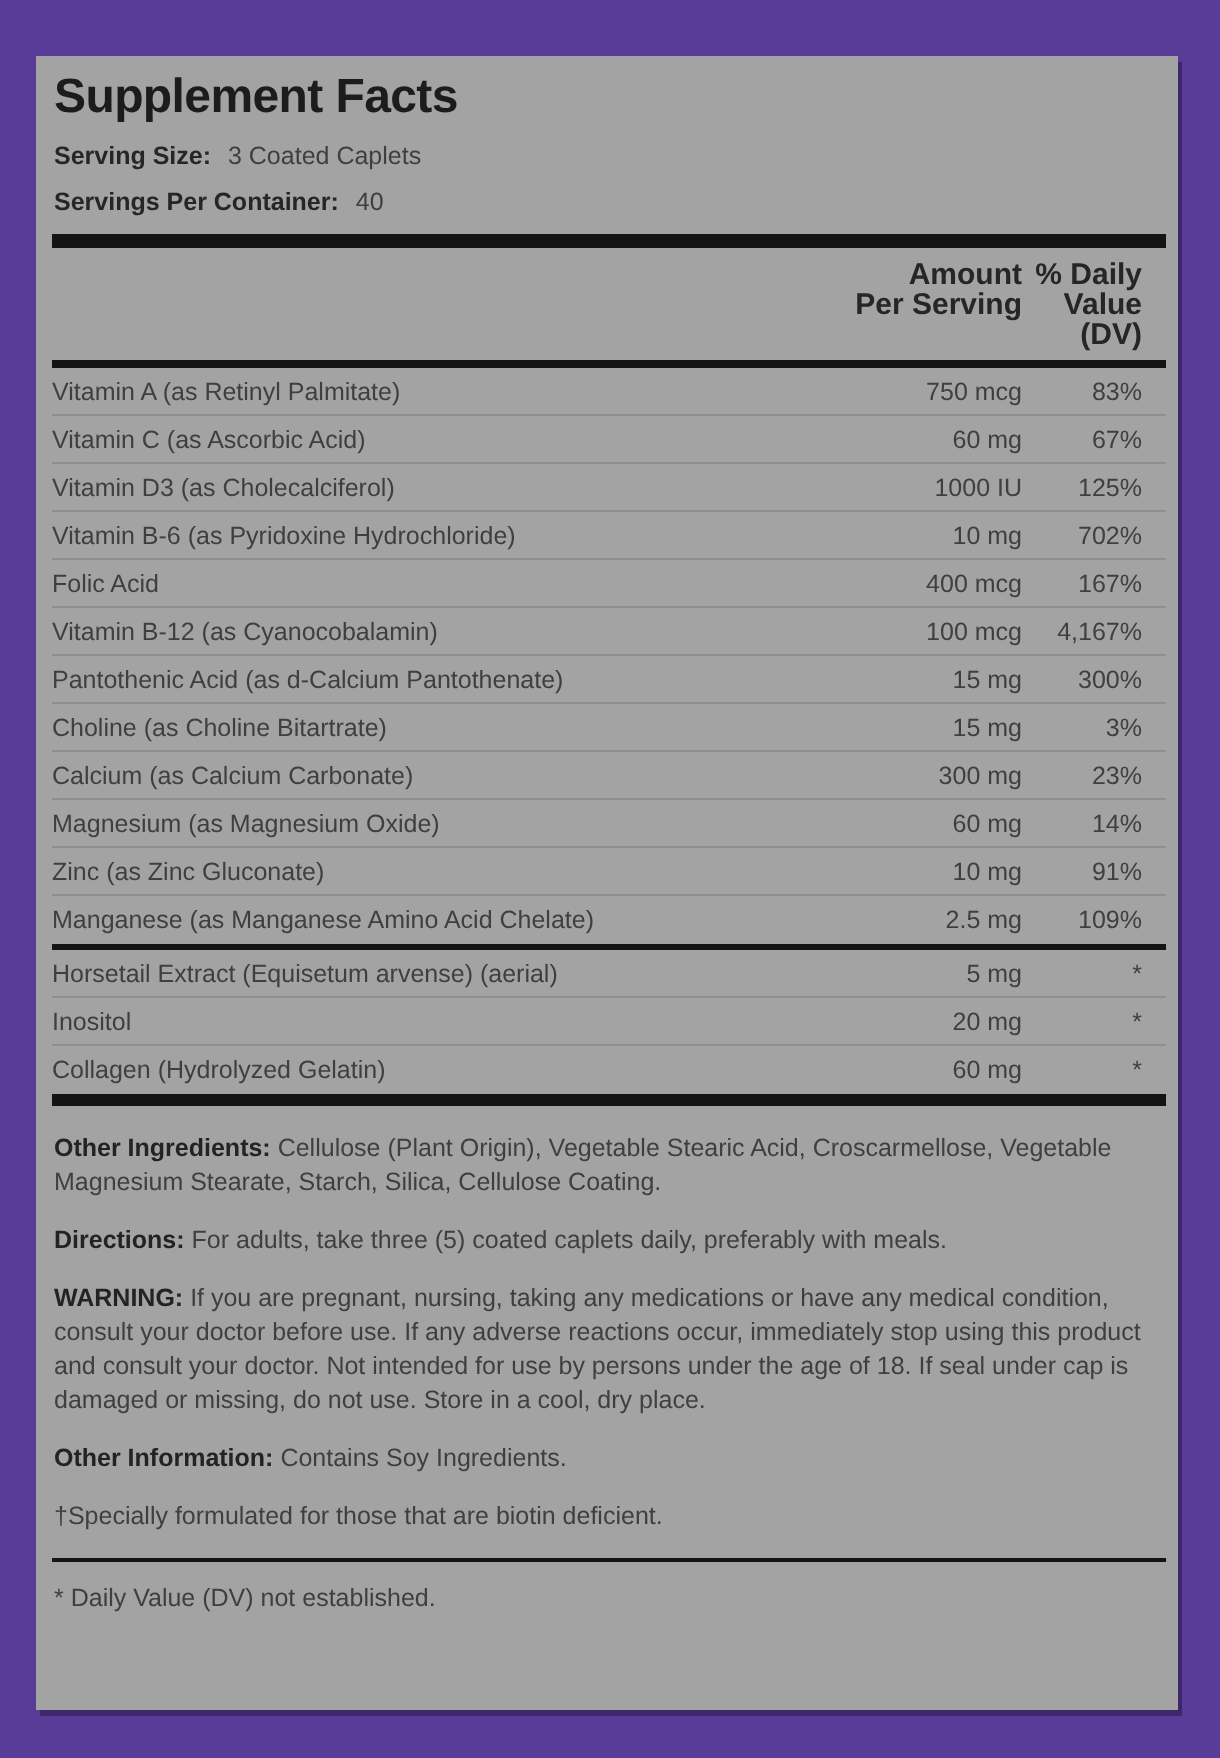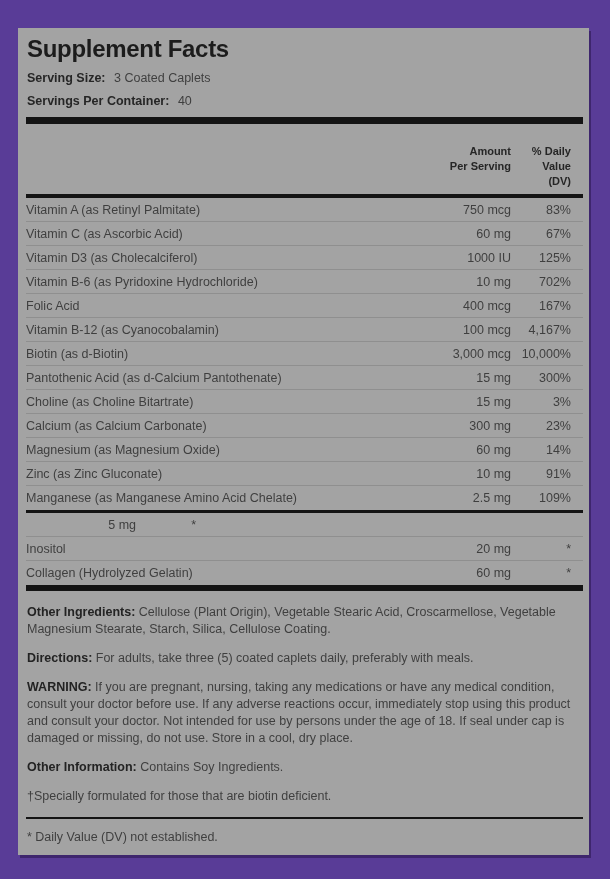--- a/index.html
+++ b/index.html
@@ -36,22 +36,22 @@
   .lbl { font-weight: bold; color: #262626; }
   .serving-line .val { margin-left: 5px; }
   .bar { background: #141414; }
   .bar-a { height: 7px; margin-top: 1px; }
   .bar-b { height: 4px; }
   .bar-c { height: 3px; }
   .bar-d { height: 6px; }
   .bar-e { height: 2px; margin-top: 4px; }
   .thead {
     display: flex;
-    padding: 20px 0 5px;
-    font-size: 11px;
+    padding: 6px 0 5px;
+    font-size: 15px;
     line-height: 15px;
     font-weight: bold;
     color: #262626;
   }
   .c-name { flex: 1; min-width: 0; }
   .c-amt  { width: 110px; text-align: right; }
   .c-dv   { width: 60px; padding-right: 12px; text-align: right; box-sizing: content-box; }
   .row {
     display: flex;
     align-items: center;
@@ -132,25 +132,20 @@
       <span class="c-name">Folic Acid</span>
       <span class="c-amt">400 mcg</span>
       <span class="c-dv">167%</span>
     </div>
     <div class="row">
       <span class="c-name">Vitamin B-12 (as Cyanocobalamin)</span>
       <span class="c-amt">100 mcg</span>
       <span class="c-dv">4,167%</span>
     </div>
     <div class="row">
-      <span class="c-name">Biotin (as d-Biotin)</span>
-      <span class="c-amt">3,000 mcg</span>
-      <span class="c-dv">10,000%</span>
-    </div>
-    <div class="row">
       <span class="c-name">Pantothenic Acid (as d-Calcium Pantothenate)</span>
       <span class="c-amt">15 mg</span>
       <span class="c-dv">300%</span>
     </div>
     <div class="row">
       <span class="c-name">Choline (as Choline Bitartrate)</span>
       <span class="c-amt">15 mg</span>
       <span class="c-dv">3%</span>
     </div>
     <div class="row">
@@ -172,20 +167,21 @@
       <span class="c-name">Manganese (as Manganese Amino Acid Chelate)</span>
       <span class="c-amt">2.5 mg</span>
       <span class="c-dv">109%</span>
     </div>
   </div>
 
   <div class="bar bar-c"></div>
 
   <div class="rows-group">
     <div class="row">
+      <span class="c-name">Horsetail Extract (Equisetum arvense) (aerial)</span>
       <span class="c-amt">5 mg</span>
       <span class="c-dv">*</span>
     </div>
     <div class="row">
       <span class="c-name">Inositol</span>
       <span class="c-amt">20 mg</span>
       <span class="c-dv">*</span>
     </div>
     <div class="row">
       <span class="c-name">Collagen (Hydrolyzed Gelatin)</span>

